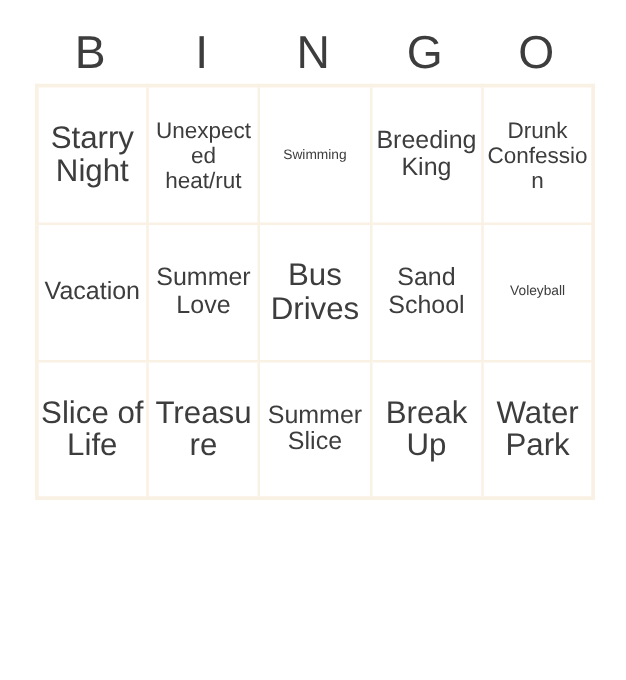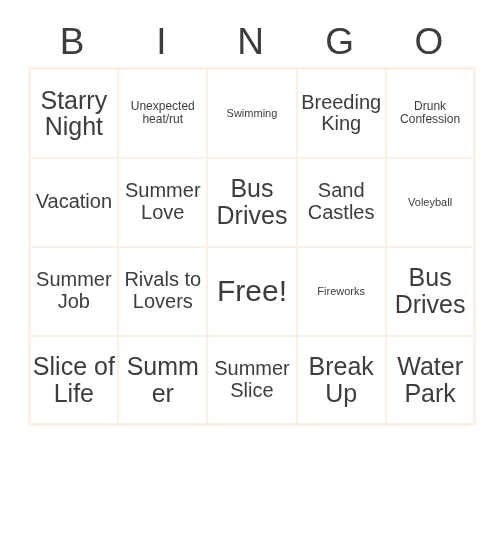--- a/index.html
+++ b/index.html
@@ -44,21 +44,21 @@
     box-sizing: border-box;
   }
   table.bingo {
     border-collapse: collapse;
     width: 446px;
     table-layout: fixed;
     border: 3px solid #f9f1e3;
   }
   table.bingo td {
     width: 89.2px;
-    height: 89px;
+    height: 110px;
     border: 2px solid #f9f1e3;
     text-align: center;
     vertical-align: middle;
     color: #3d3d3d;
     padding: 1px 2px;
     box-sizing: border-box;
     overflow: hidden;
     line-height: 1.07;
     background: #ffffff;
   }
@@ -66,21 +66,21 @@
     display: block;
     width: 100%;
     word-wrap: break-word;
     overflow-wrap: break-word;
   }
   
   .sz-xl  { font-size: 30px; line-height: 1.05; }
   .sz-lg  { font-size: 25px; line-height: 1.07; }
   .sz-md  { font-size: 20px; line-height: 1.08; }
   .sz-sm  { font-size: 11px; line-height: 1.1; }
-  .sz-xs  { font-size: 12px; line-height: 1.12; }
+  .sz-xs  { font-size: 18px; line-height: 1.12; }
 </style>
 </head>
 <body>
 
 <div id="card">
 
   <div id="header-row">
     <div class="header-letter">B</div>
     <div class="header-letter">I</div>
     <div class="header-letter">N</div>
@@ -112,49 +112,32 @@
           <td>
               <span class="cell-text sz-md">Vacation</span>
             </td>
           <td>
               <span class="cell-text sz-md">Summer Love</span>
             </td>
           <td>
               <span class="cell-text sz-lg">Bus Drives</span>
             </td>
           <td>
-              <span class="cell-text sz-md">Sand Castles</span>
+              <span class="cell-text sz-md">Sand School</span>
             </td>
           <td>
               <span class="cell-text sz-sm">Voleyball</span>
             </td>
         </tr>
         <tr>
           <td>
-              <span class="cell-text sz-md">Summer Job</span>
-            </td>
-          <td>
-              <span class="cell-text sz-md">Rivals to Lovers</span>
-            </td>
-          <td>
-              <span class="cell-text sz-xl">Free!</span>
-            </td>
-          <td>
-              <span class="cell-text sz-sm">Fireworks</span>
-            </td>
-          <td>
-              <span class="cell-text sz-lg">Bus Drives</span>
-            </td>
-        </tr>
-        <tr>
-          <td>
               <span class="cell-text sz-lg">Slice of Life</span>
             </td>
           <td>
-              <span class="cell-text sz-lg">Summer</span>
+              <span class="cell-text sz-lg">Treasure</span>
             </td>
           <td>
               <span class="cell-text sz-md">Summer Slice</span>
             </td>
           <td>
               <span class="cell-text sz-lg">Break Up</span>
             </td>
           <td>
               <span class="cell-text sz-lg">Water Park</span>
             </td>

